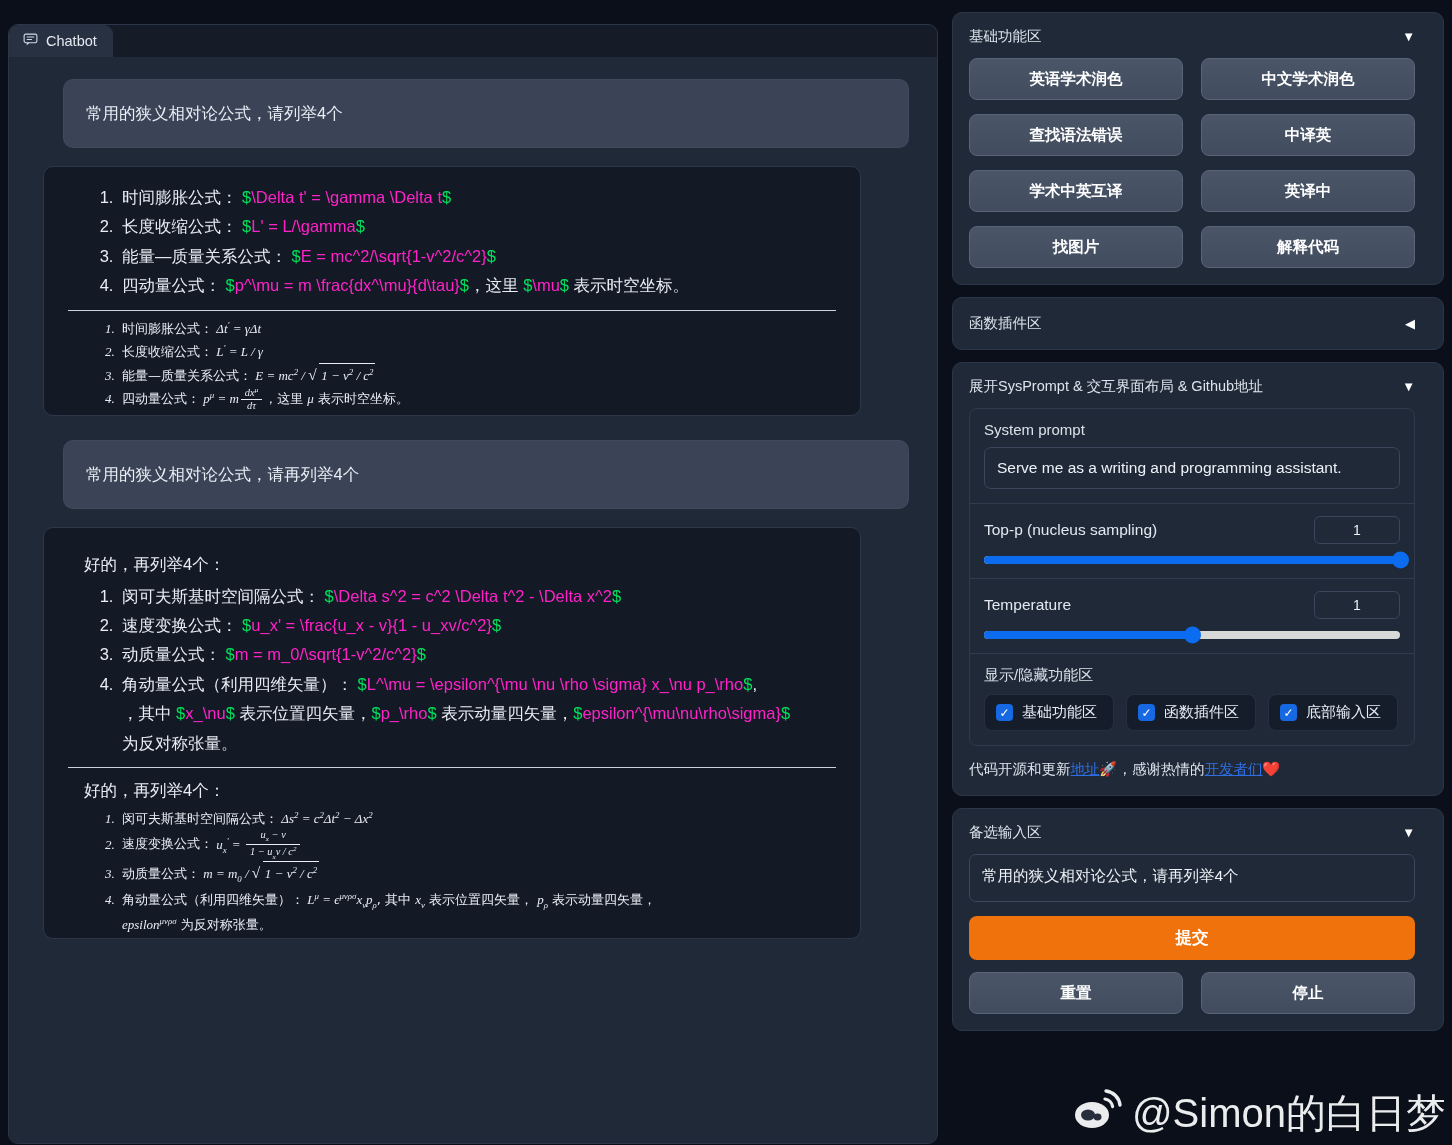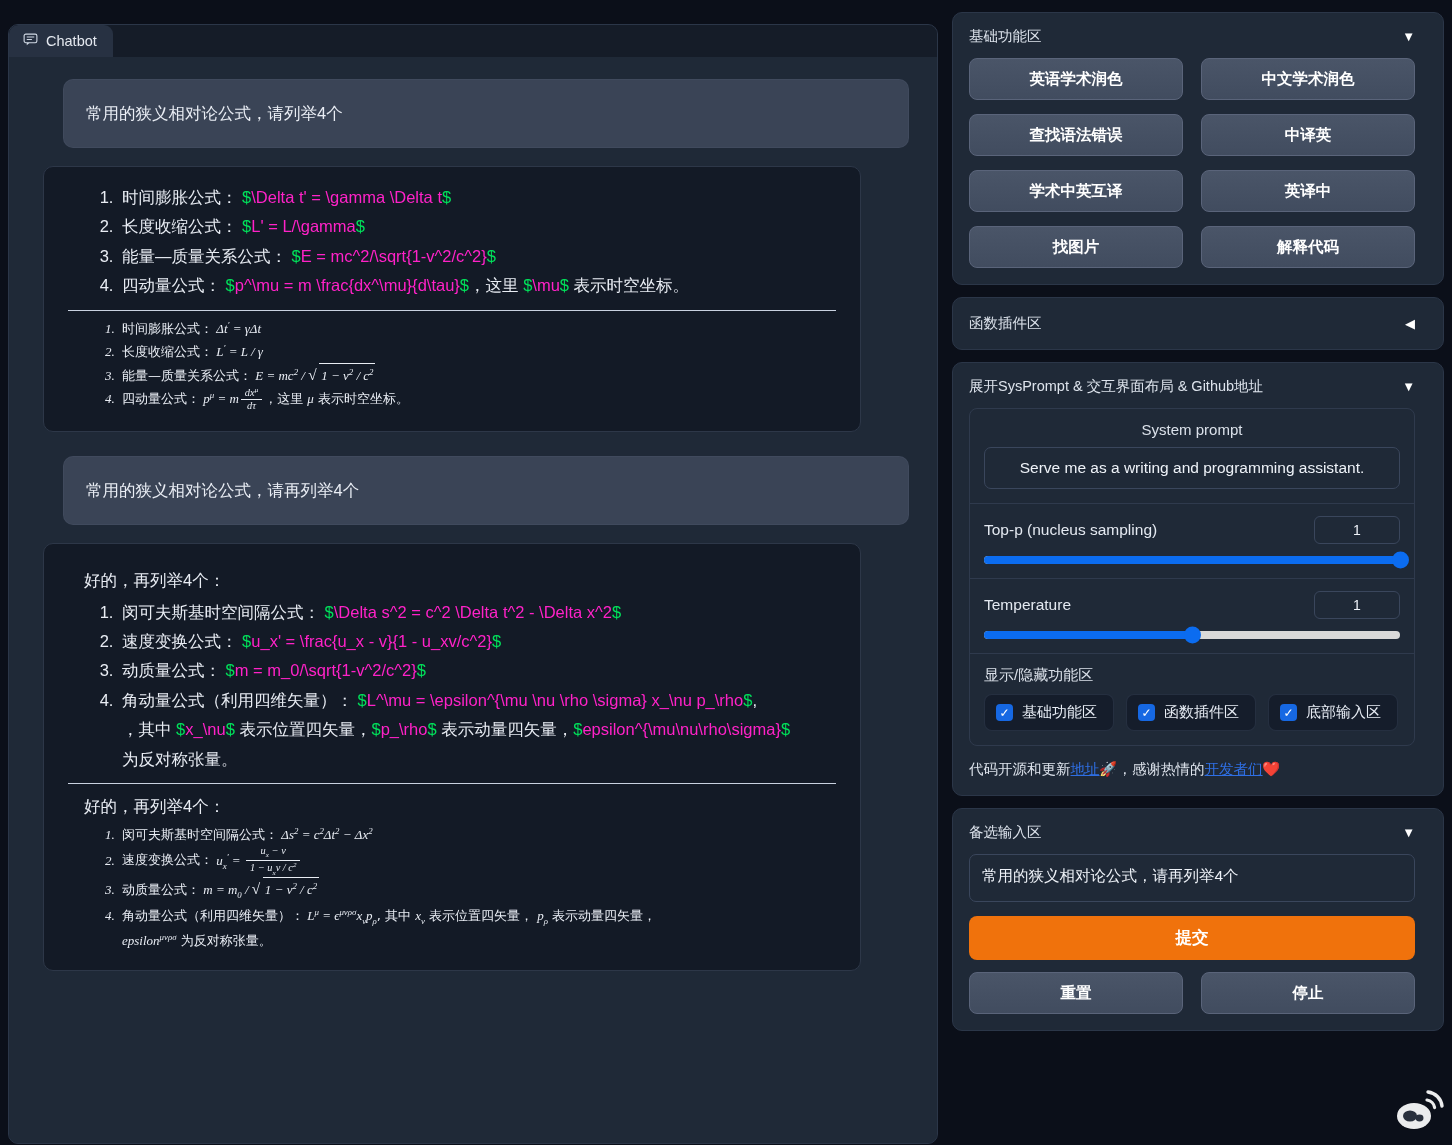--- a/index.html
+++ b/index.html
@@ -67,21 +67,21 @@
     padding: 22px 22px;
     color: #e9edf4;
     font-size: 16.5px;
     line-height: 1.4;
   }
   .msg-bot {
     margin: 0 62px 24px 20px;
     background: #131a26;
     border: 1px solid #2d3748;
     border-radius: 10px;
-    padding: 14px 20px 16px 20px;
+    padding: 14px 20px 0 20px;
     color: #e9edf4;
     font-size: 16.5px;
     line-height: 1.78;
   }
   .msg-bot p.lead { margin: 8px 0 0 20px; }
   ol.formula-list {
     margin: 2px 0 2px 54px;
     padding: 0;
   }
   ol.formula-list li { margin: 0; padding-left: 4px; }
@@ -422,21 +422,21 @@
       </div>
     </div>
 
     <div class="panel">
       <div class="panel-head">
         <span>展开SysPrompt &amp; 交互界面布局 &amp; Github地址</span>
         <span class="caret">▼</span>
       </div>
 
       <div class="subcard" style="padding:0;">
-        <div style="padding:12px 14px 14px 14px;text-align:center;">
+        <div style="padding:12px 14px 14px 14px;">
           <div class="sublabel">System prompt</div>
           <div class="textbox">Serve me as a writing and programming assistant.</div>
         </div>
 
         <div class="divider-row slider-block">
           <div class="slider-top">
             <span class="lbl">Top-p (nucleus sampling)</span>
             <span class="numbox">1</span>
           </div>
           <div class="slider-track">
@@ -498,15 +498,16 @@
   <div class="watermark">
     <span class="wm-logo">
       <svg width="52" height="44" viewBox="0 0 52 44">
         <ellipse cx="20" cy="28" rx="17" ry="13" fill="#ffffff"></ellipse>
         <ellipse cx="16" cy="28" rx="7" ry="5.5" fill="#2b3240"></ellipse>
         <ellipse cx="25.5" cy="30" rx="4" ry="3.4" fill="#2b3240"></ellipse>
         <path d="M34 4 a16 16 0 0 1 14 14" fill="none" stroke="#ffffff" stroke-width="3.4" stroke-linecap="round"></path>
         <path d="M33 12 a9 9 0 0 1 7.6 7.6" fill="none" stroke="#ffffff" stroke-width="3.2" stroke-linecap="round"></path>
       </svg>
     </span>
+    <span>@Simon的白日梦</span>
   </div>
 
 </div>
 
 </body></html>

